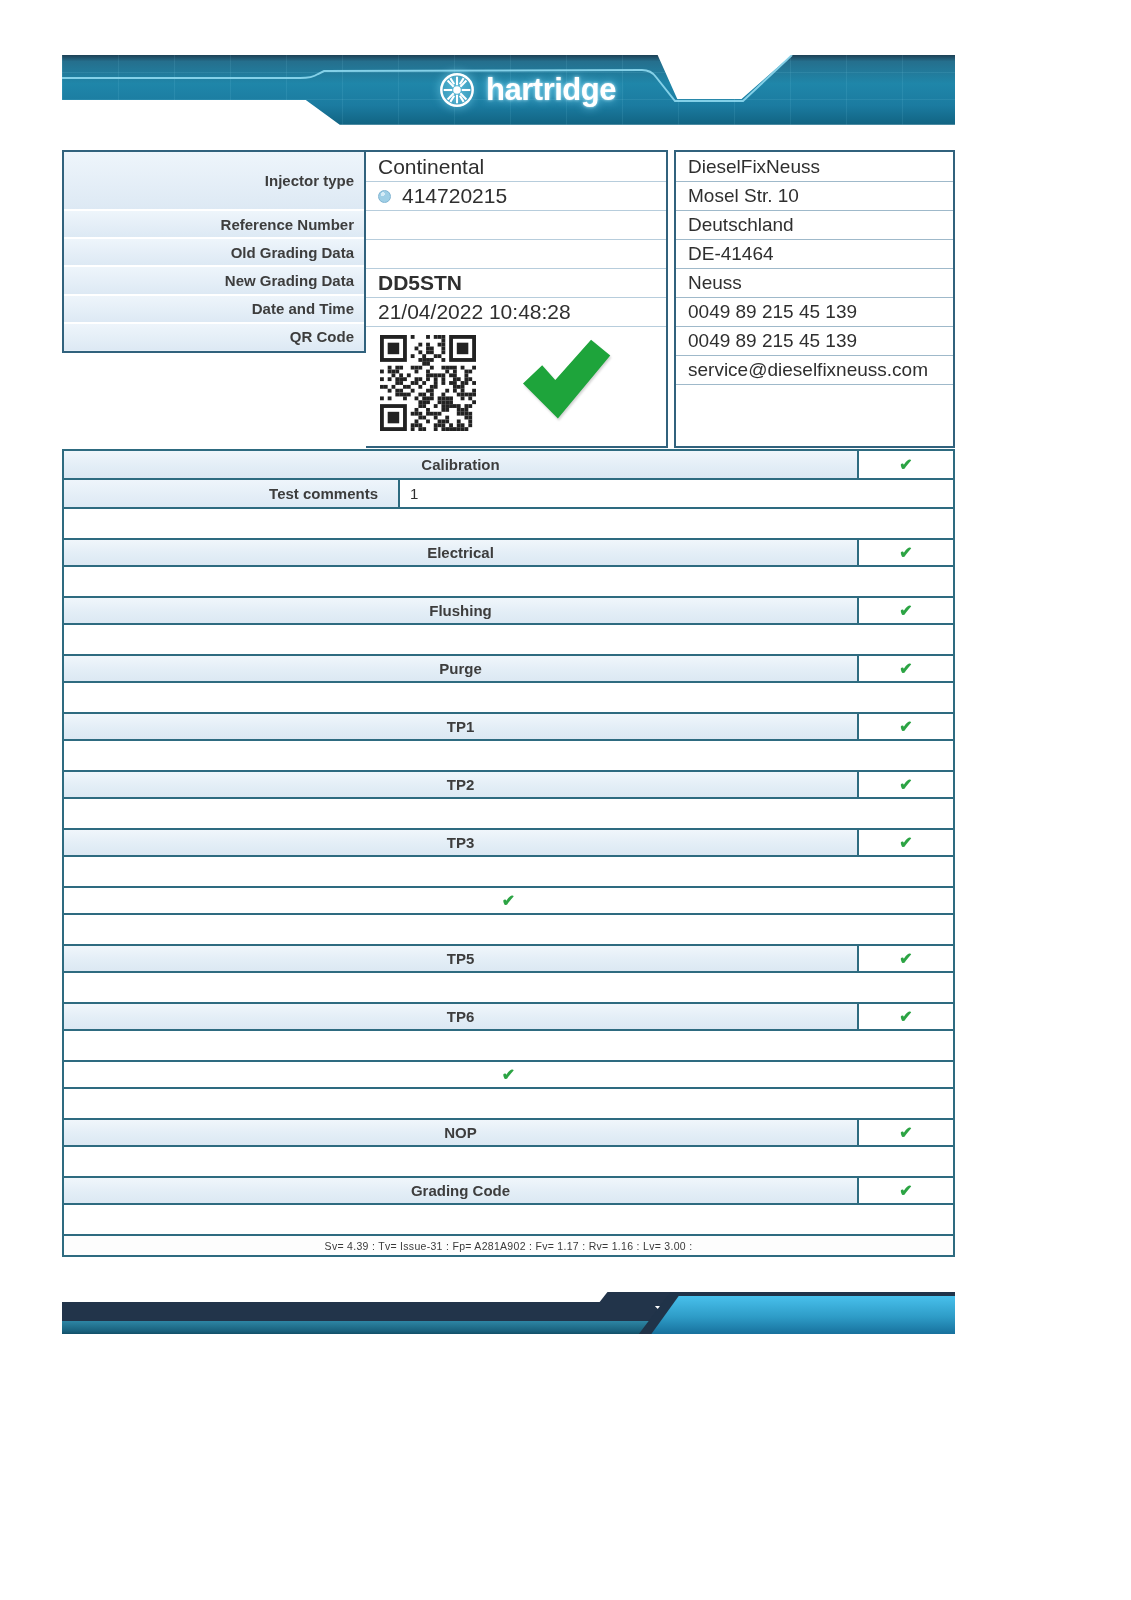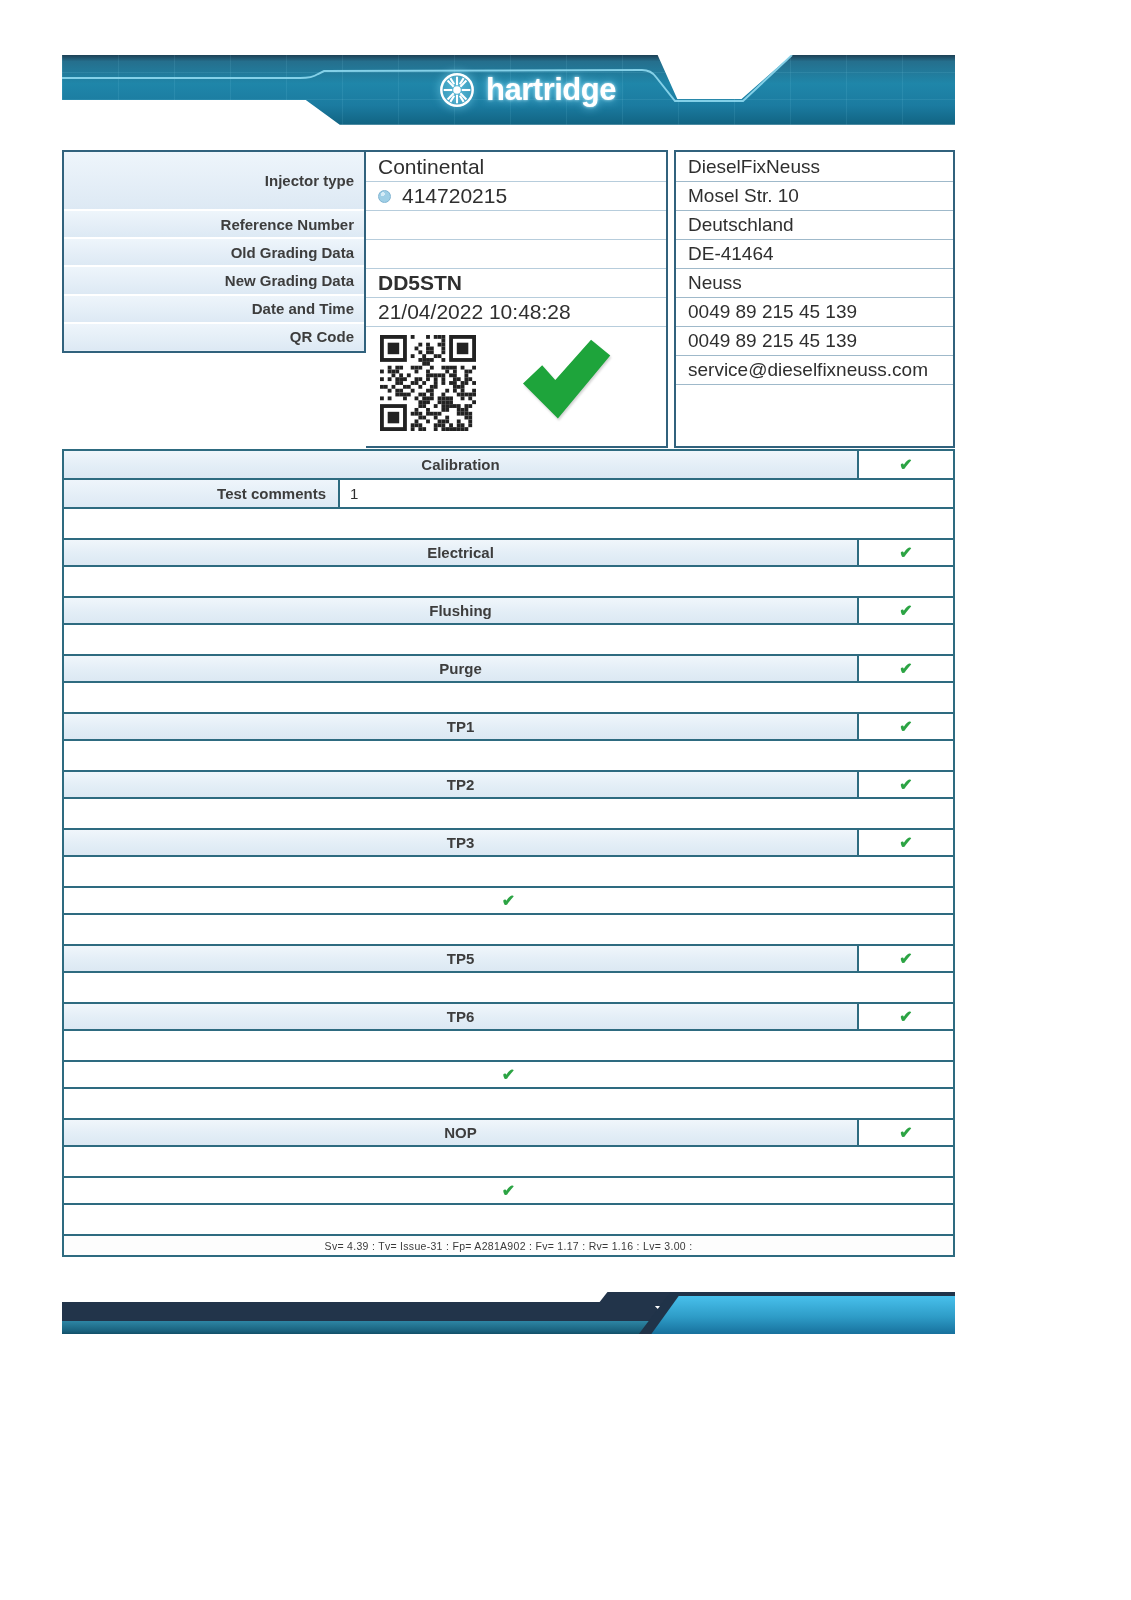--- a/index.html
+++ b/index.html
@@ -49,22 +49,22 @@
   .sections{position:absolute;left:62px;top:449px;width:893px;border:2px solid #2e6b80;box-sizing:border-box;background:#fff;}
   .sec-h{box-sizing:border-box;height:27px;display:flex;border-top:2px solid #2e6b80;}
   .sec-h:first-child{border-top:none;}
   .sec-title{width:795px;box-sizing:border-box;display:flex;align-items:center;justify-content:center;
     font-weight:700;font-size:15px;color:#3d3d3d;border-right:2px solid #2e6b80;
     background:linear-gradient(180deg,#f0f6fb 0%,#e2edf6 60%,#dce8f3 100%);}
   .sec-tickcell{flex:1;display:flex;align-items:center;justify-content:center;background:#fff;}
   .tick{color:#2ca444;font-size:16px;font-weight:700;line-height:1;}
   .sec-gap{box-sizing:border-box;height:31px;border-top:2px solid #2e6b80;background:#fff;}
   .comments-row{box-sizing:border-box;height:29px;display:flex;border-top:2px solid #2e6b80;}
-  .comments-label{width:276px;box-sizing:border-box;display:flex;align-items:center;justify-content:flex-end;
-    padding-right:12px;font-weight:700;font-size:15px;color:#3d3d3d;border-right:2px solid #2e6b80;
+  .comments-label{width:336px;box-sizing:border-box;display:flex;align-items:center;justify-content:flex-end;
+    padding-right:20px;font-weight:700;font-size:15px;color:#3d3d3d;border-right:2px solid #2e6b80;
     background:linear-gradient(180deg,#eef5fb,#dde9f4);}
   .comments-value{flex:1;display:flex;align-items:center;padding-left:10px;font-size:15px;background:#fff;}
   .version-row{box-sizing:border-box;height:21px;border-top:2px solid #2e6b80;display:flex;align-items:center;justify-content:center;
     font-size:10.5px;color:#3a3a3a;letter-spacing:.3px;background:#fdfdfd;}
 
   
   .banner-bottom{position:absolute;left:62px;top:1292px;width:893px;height:42px;}
   .bb-teal{position:absolute;left:0;right:0;bottom:0;height:14px;z-index:1;
     background:linear-gradient(180deg,#2f89a8,#19607c 80%,#124f67);}
   .bb-cyan{position:absolute;left:0;right:0;bottom:14px;height:2px;background:#7fd2e8;z-index:2;}
@@ -463,20 +463,21 @@
 
     <div class="sec-h">
       <div class="sec-title">NOP</div>
       <div class="sec-tickcell">
           <span class="tick">✔</span>
         </div>
     </div>
     <div class="sec-gap"></div>
 
     <div class="sec-h">
+      <div class="sec-title">Grading Code</div>
       <div class="sec-tickcell">
           <span class="tick">✔</span>
         </div>
     </div>
     <div class="sec-gap"></div>
 
     <div class="version-row">Sv= 4.39  :  Tv= Issue-31  :  Fp= A281A902  :  Fv= 1.17  :  Rv= 1.16  :  Lv= 3.00  :</div>
   </div>
 
   <div class="banner-bottom">

